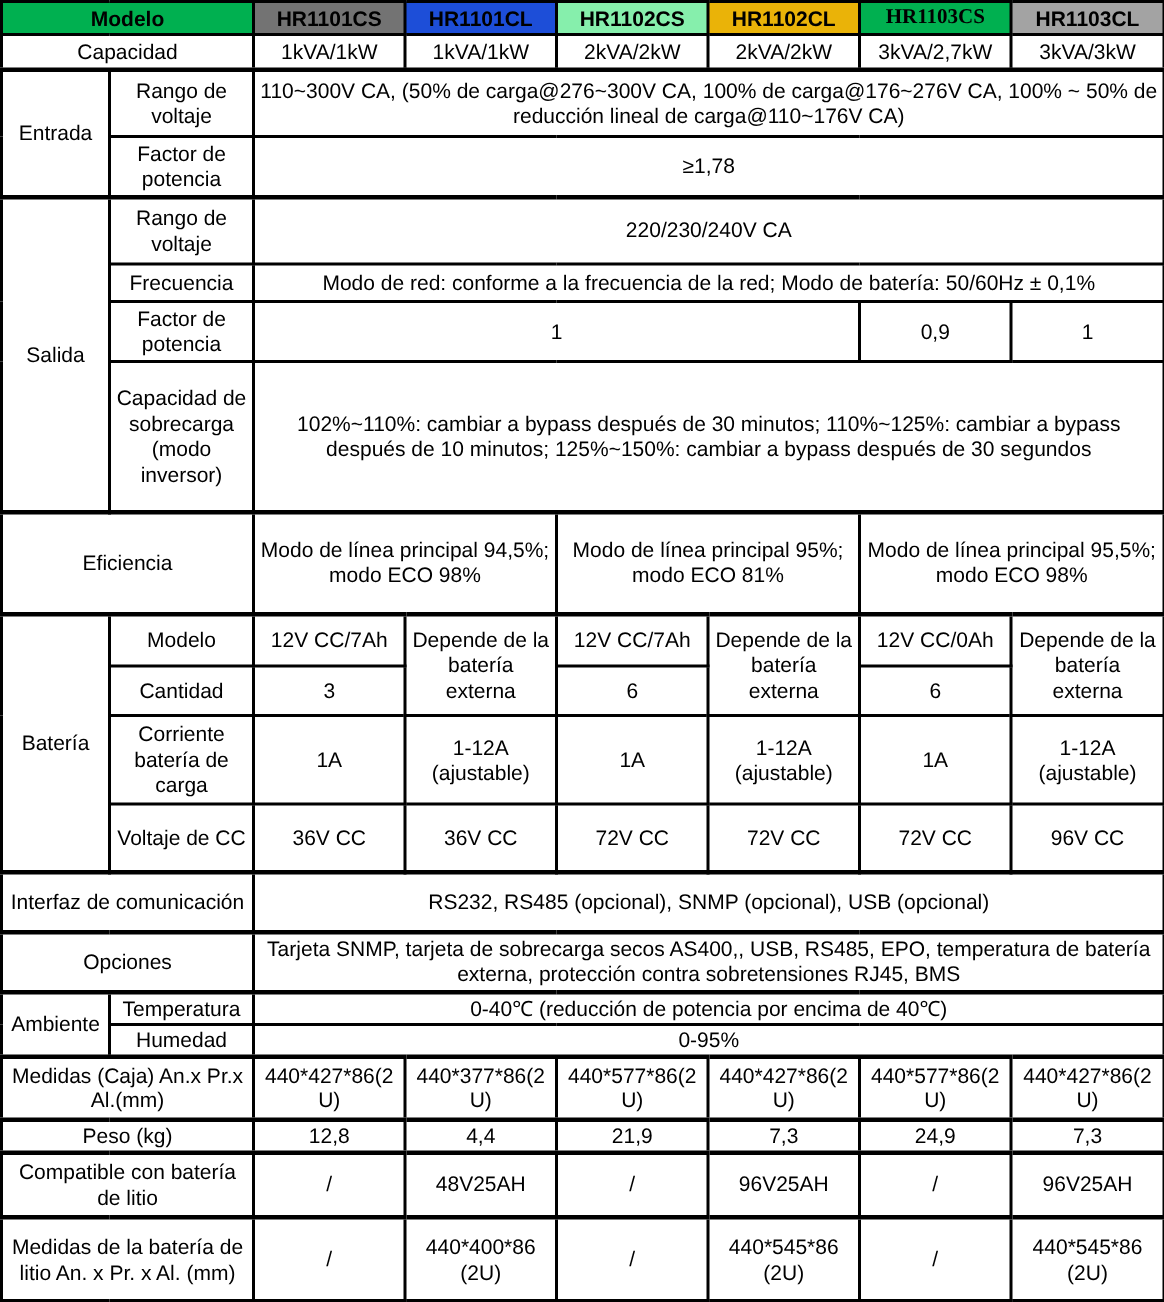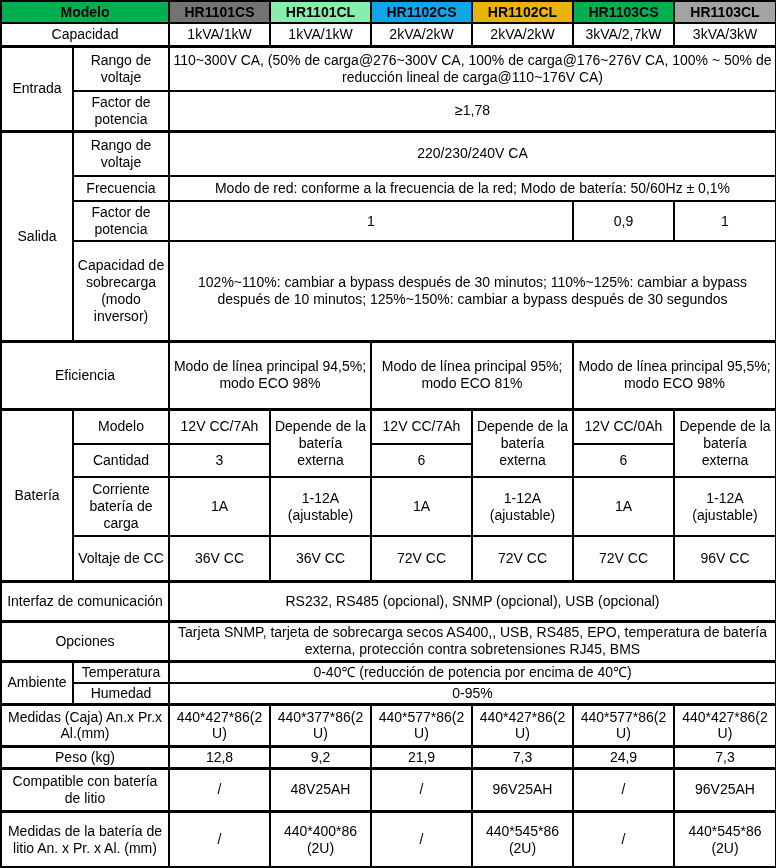--- a/index.html
+++ b/index.html
@@ -32,24 +32,24 @@
       <col style="width:101px">
     <col style="width:101px">
       <col style="width:101px">
       <col style="width:102px">
   </colgroup>
 
   <tbody>
       <tr style="height:22px">
     <td colspan="2" class="hdr" style="background: rgb(0, 176, 80);">Modelo</td>
     <td class="hdr" style="background: #737373;">HR1101CS</td>
-    <td class="hdr" style="background: #86efac;">HR1101CL</td>
-    <td class="hdr" style="background: #0ea5e9;">HR1102CS</td>
+    <td class="hdr" style="background: #1d4ed8;">HR1101CL</td>
+    <td class="hdr" style="background: #86efac;">HR1102CS</td>
     <td class="hdr" style="background: #eab308;">HR1102CL</td>
-    <td class="hdr" style="background: rgb(0, 176, 80);">HR1103CS</td>
+    <td class="hdr" style="background: rgb(0, 176, 80); font-family: Liberation Serif, serif;">HR1103CS</td>
     <td class="hdr" style="background: #a3a3a3;">HR1103CL</td>
   </tr>
 
   <tr style="height:23px">
     <td colspan="2" class="label">Capacidad</td>
     <td>1kVA/1kW</td>
     <td>1kVA/1kW</td>
     <td>2kVA/2kW</td>
     <td>2kVA/2kW</td>
     <td>3kVA/2,7kW</td>
@@ -162,21 +162,21 @@
     <td>440*377*86(2U)</td>
     <td>440*577*86(2U)</td>
     <td>440*427*86(2U)</td>
     <td>440*577*86(2U)</td>
     <td>440*427*86(2U)</td>
   </tr>
 
   <tr class="sep" style="height:22px">
     <td colspan="2" class="label">Peso (kg)</td>
     <td>12,8</td>
-    <td>9,2</td>
+    <td>4,4</td>
     <td>21,9</td>
     <td>7,3</td>
     <td>24,9</td>
     <td>7,3</td>
   </tr>
 
   <tr class="sep" style="height:43px">
     <td colspan="2" class="label">Compatible con batería de litio</td>
     <td>/</td>
     <td>48V25AH</td>

